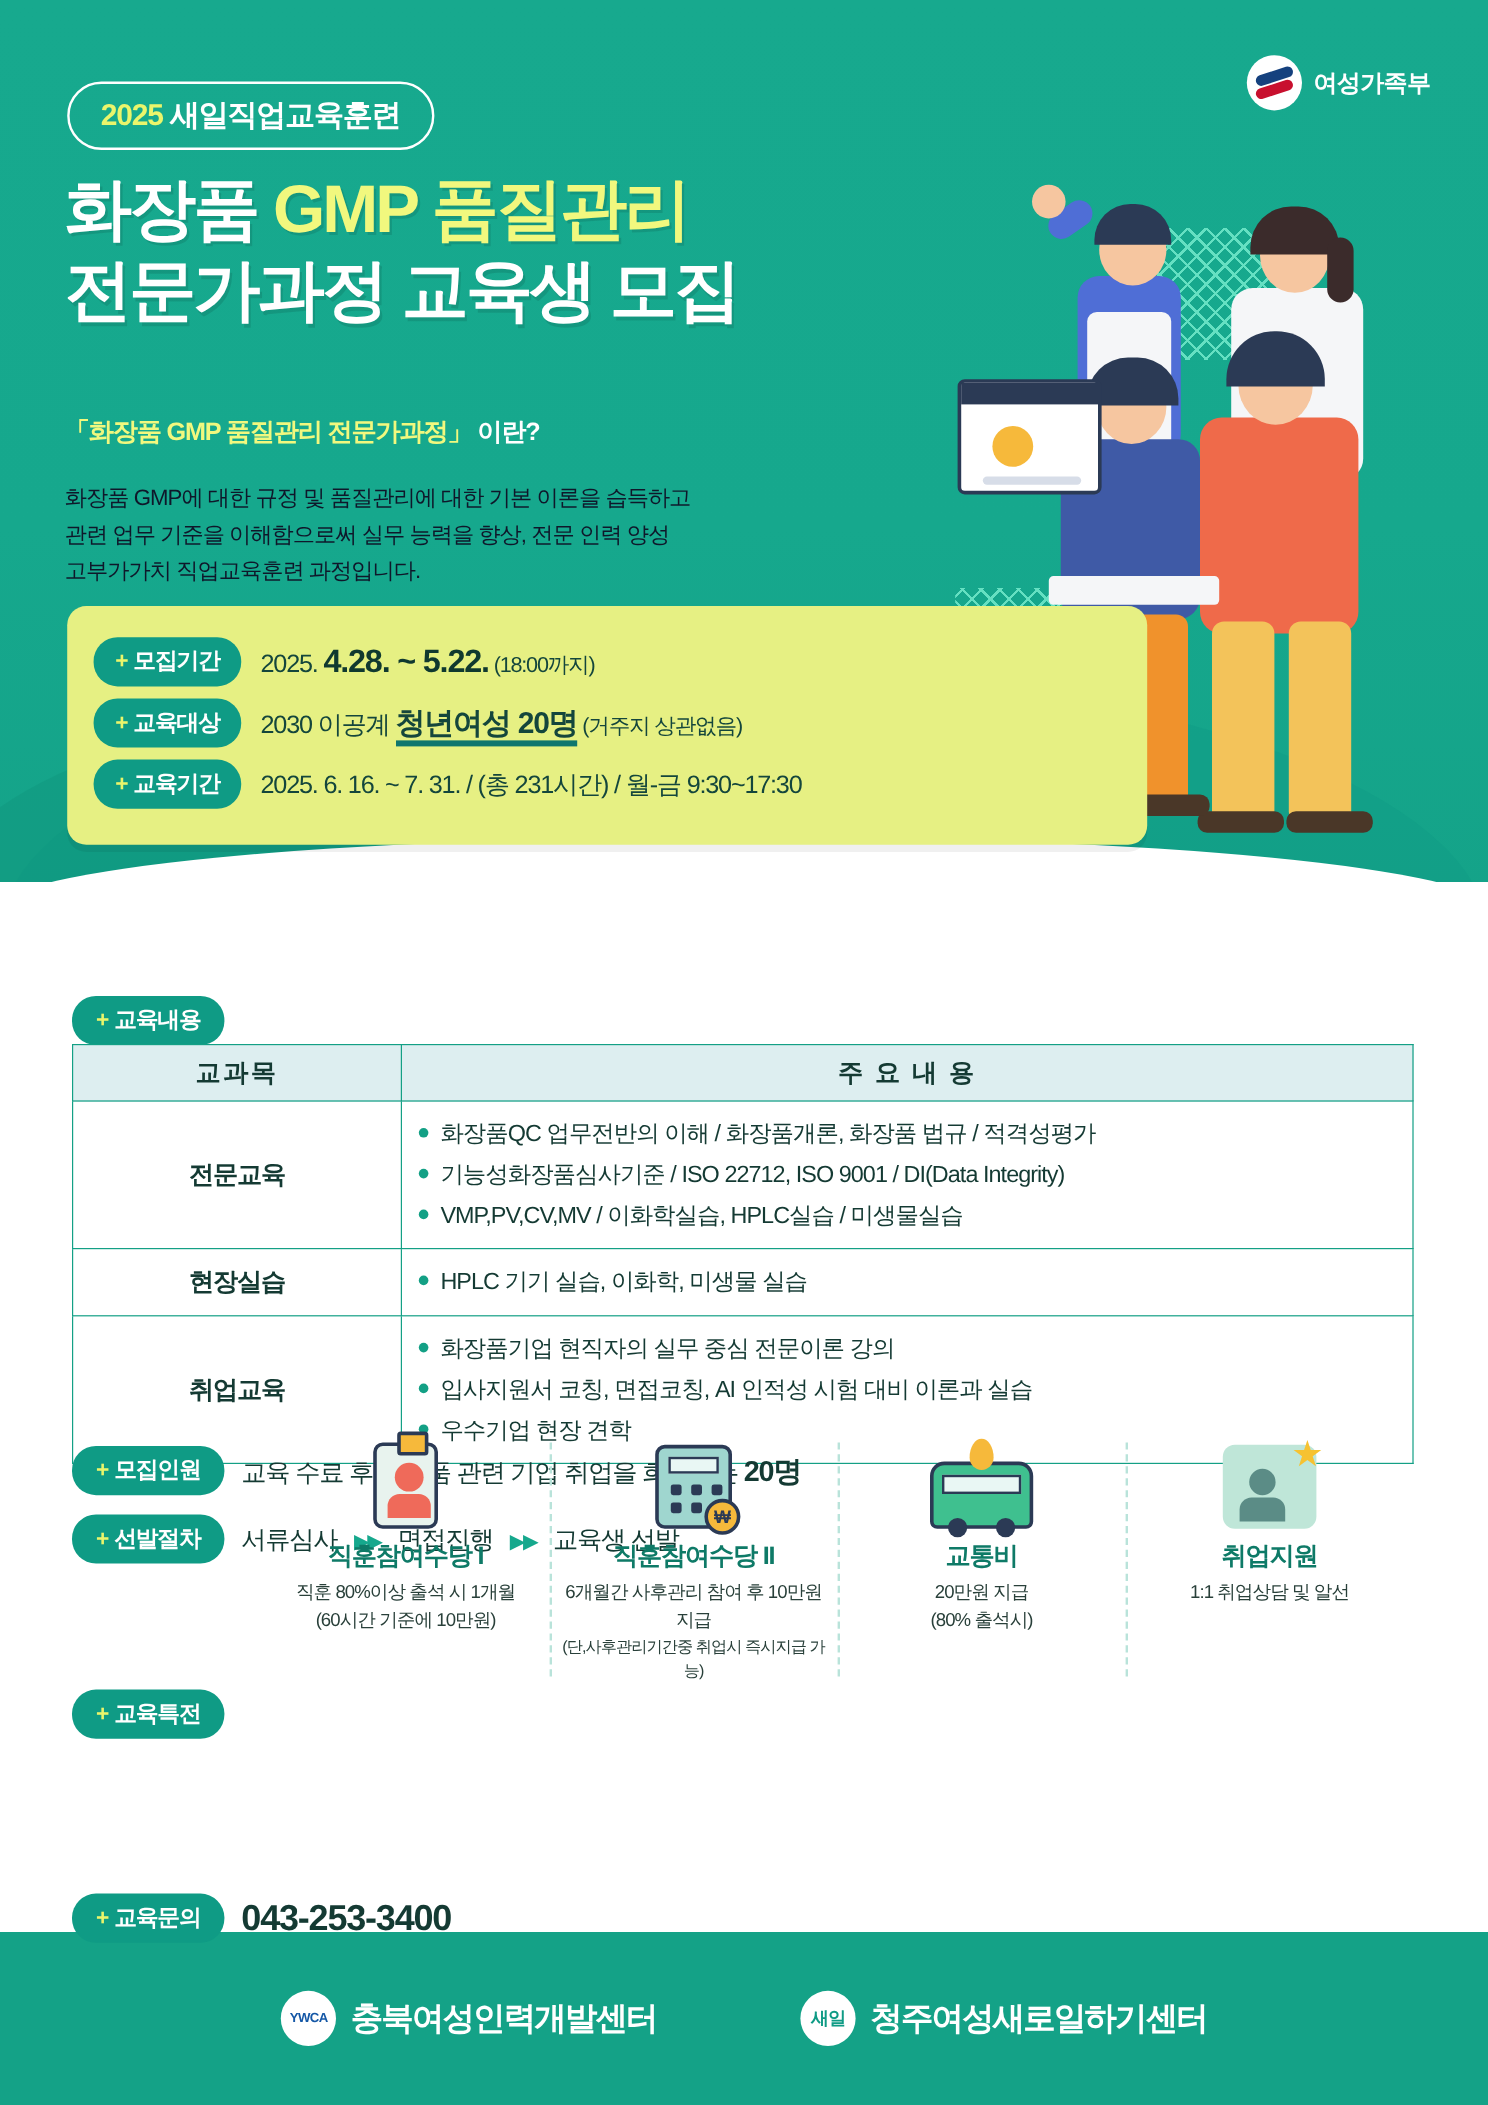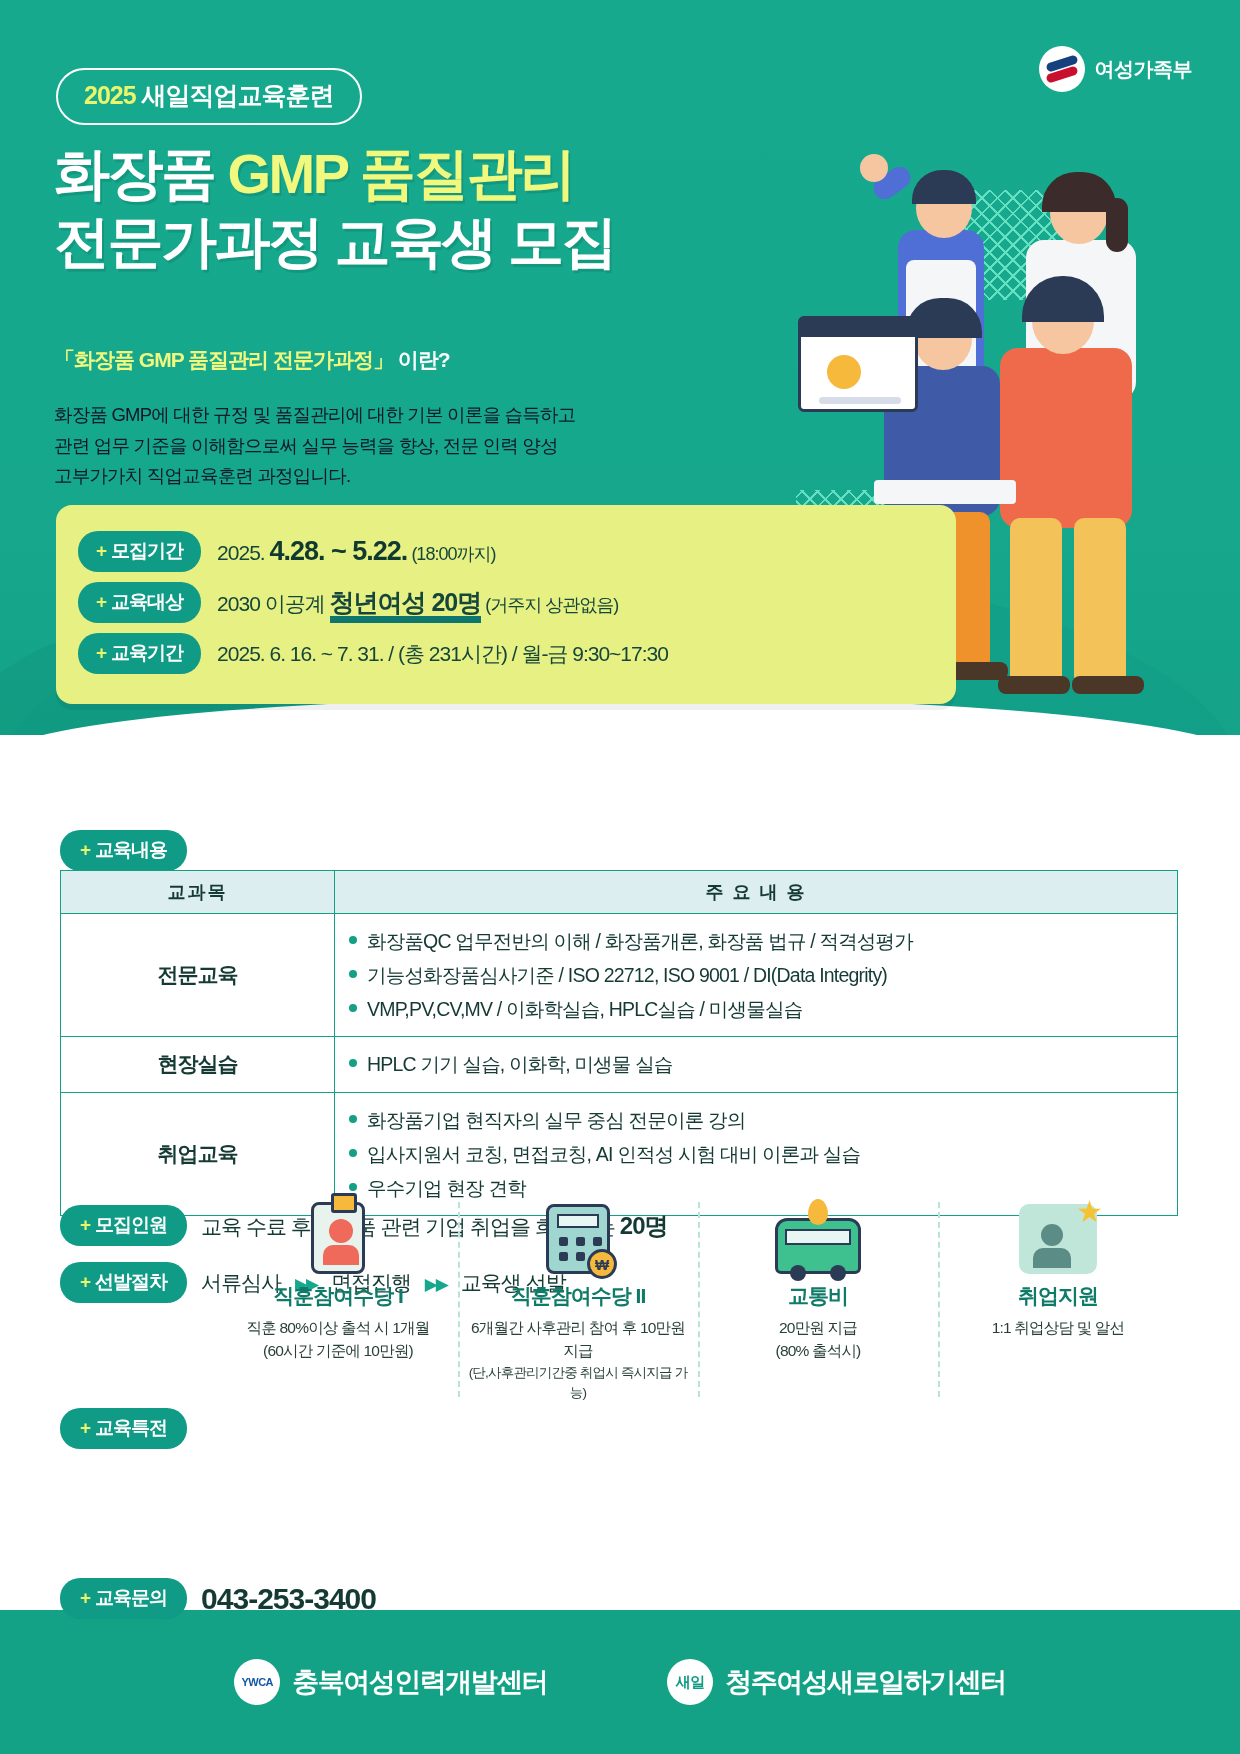--- a/index.html
+++ b/index.html
@@ -107,21 +107,21 @@
     font-size: 19px; font-weight: bold; letter-spacing: -1px;
     padding: 7px 18px 8px; white-space: nowrap; min-width: 118px; text-align: center;
   }
   .tag .plus { color: #eaf56b; margin-right: 5px; }
   .inforow .val {
     margin-left: 16px; font-size: 21px; color: #14463c; letter-spacing: -1px;
     white-space: nowrap;
   }
   .inforow .val .big { font-size: 27px; font-weight: bold; color: #10392f; }
   .inforow .val .sm { font-size: 18px; }
-  .inforow .val .uline { font-size: 25px; font-weight: bold; border-bottom: 7px solid #0f766e; }
+  .inforow .val .uline { font-size: 25px; font-weight: bold; border-bottom: 5px solid #0f766e; }
 
   
   .illus { position: absolute; right: 22px; top: 120px; width: 430px; height: 620px; }
   .mesh {
     position:absolute; width:110px; height:110px; right: 150px; top: 70px;
     background:
       repeating-linear-gradient(45deg, #6ee7c8 0 2px, transparent 2px 11px),
       repeating-linear-gradient(-45deg, #6ee7c8 0 2px, transparent 2px 11px);
     opacity:.9;
   }
@@ -164,21 +164,21 @@
 
   table.curri {
     position: absolute; left: 60px; top: 870px; width: 1118px;
     border-collapse: collapse; background: #fff;
   }
   table.curri th, table.curri td {
     border: 1.5px solid #13a085; padding: 10px 10px;
     font-size: 19px; color: #143a33; letter-spacing: -.8px;
   }
   table.curri thead th {
-    background: #ddeef0; font-weight: bold; font-size: 18px; letter-spacing: 2px; padding: 9px;
+    background: #ddeef0; font-weight: bold; font-size: 21px; letter-spacing: 2px; padding: 9px;
   }
   table.curri td.subj { text-align: center; font-weight: bold; font-size: 21px; width: 274px; letter-spacing:-1px;}
   table.curri ul { list-style: none; }
   table.curri li { position: relative; padding-left: 22px; line-height: 1.75; font-size: 19.5px; }
   table.curri li:before {
     content: ""; position: absolute; left: 4px; top: 12px;
     width: 8px; height: 8px; border-radius: 50%; background: #13a085;
   }
 
   .line-row { position: absolute; display: flex; align-items: center; }

